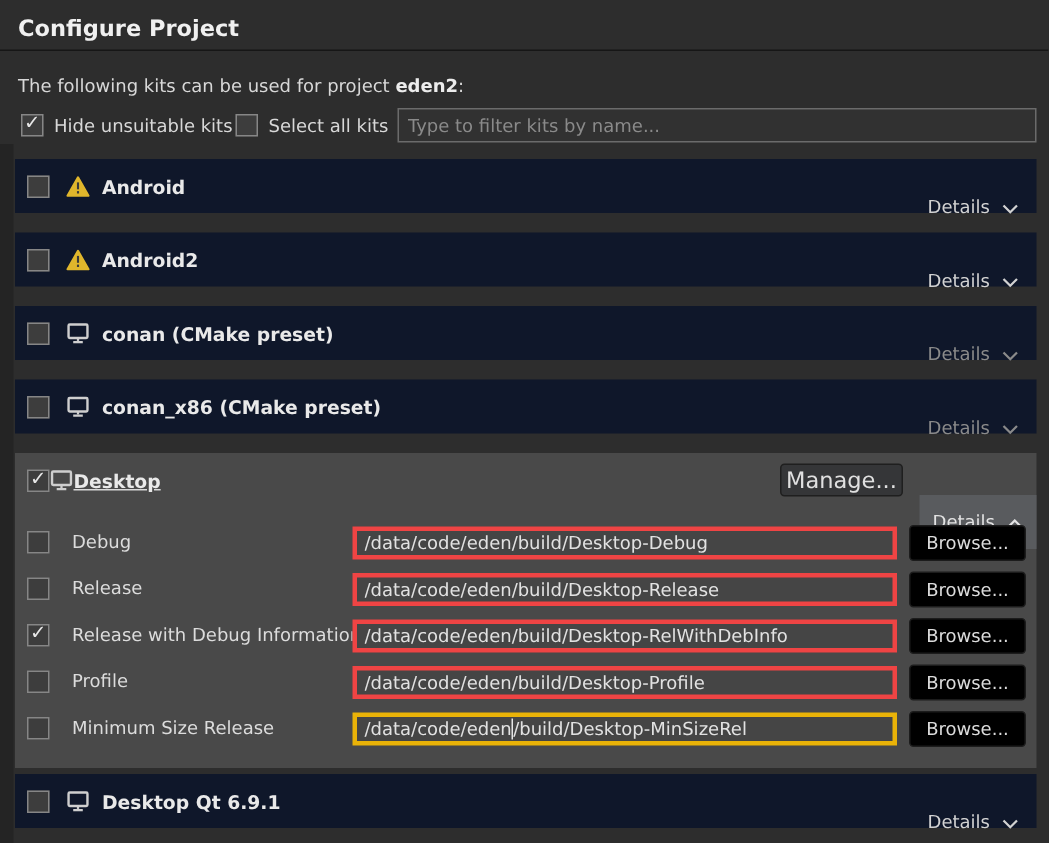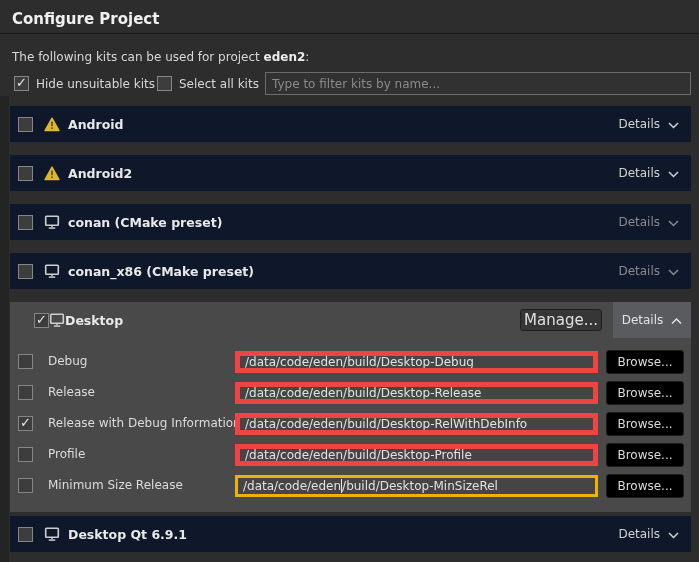--- a/index.html
+++ b/index.html
@@ -32,36 +32,36 @@
         background:#313131; border:1px solid #6b6b6b; color:#e0e0e0; padding:0 6px;
         font-family:inherit; font-size:12px; outline:none; }
   .filter-input::placeholder { color:#8a8a8a; }
 
   
   .kit-row { position:absolute; left:10px; width:681px; height:36px; background:#0f172a;
         display:flex; align-items:center; padding-left:8px; }
   .kit-row .icon { display:inline-flex; width:17px; justify-content:center; margin:0 8px 0 10px; flex:none; }
   .kit-name { font-weight:bold; font-size:12.5px; color:#e9e9e9; }
   .details-btn { margin-left:auto; display:flex; align-items:center; gap:8px;
-        padding:0 12px; height:100%; color:#d2d2d2; cursor:default; }
+        padding:0 12px; height:100%; color:#d2d2d2; cursor:default;margin-top:28px; }
   .details-btn .chev { display:inline-flex; margin-top:2px; }
   .details-btn.disabled { color:#8a8a8a; }
   .details-btn.open-bg { background:#595b5e; color:#e2e2e2; width:78px; justify-content:center; padding:0; }
 
   
   .kit-section { position:absolute; left:10px; top:302px; width:681px; height:210px; background:#494949; }
-  .kit-header { position:relative; height:36px; display:flex; align-items:center; padding-left:24px; }
+  .kit-header { position:relative; height:36px; display:flex; align-items:center; padding-left:8px;text-decoration:underline; }
   .manage-btn { position:absolute; right:89px; top:7px; width:82px; height:22px;
         background:#353638; border:1px solid #1f1f1f; border-radius:3px; color:#e0e0e0;
         font-family:inherit; font-size:15px; }
   .cfg-row { position:absolute; left:0; width:681px; height:24px; }
   .cfg-row .cb { position:absolute; left:8px; top:4px; }
   .cfg-label { position:absolute; left:38px; top:4px; color:#dcdcdc; }
   .path-input { position:absolute; left:225px; top:1px; width:363px; height:22px;
-        background:#454545; border:5px solid #ef4444; color:#e2e2e2; padding:0 5px;
+        background:#454545; border:3px solid #ef4444; color:#e2e2e2; padding:0 5px;
         font-family:inherit; font-size:12px; outline:none; }
   .path-input.focused { border:3px solid #eab308; }
   .fake-input { display:flex; align-items:center; white-space:pre; overflow:hidden; }
   .caret { display:inline-block; width:1px; height:14px; background:#e6e6e6; flex:none; }
   .browse-btn { position:absolute; left:596px; top:0; width:78px; height:24px;
         background:#000000; border:1px solid #1c1c1c; border-radius:3px; color:#dcdcdc;
         font-family:inherit; font-size:12px; }
 
   svg { display:block; }
 </style>

